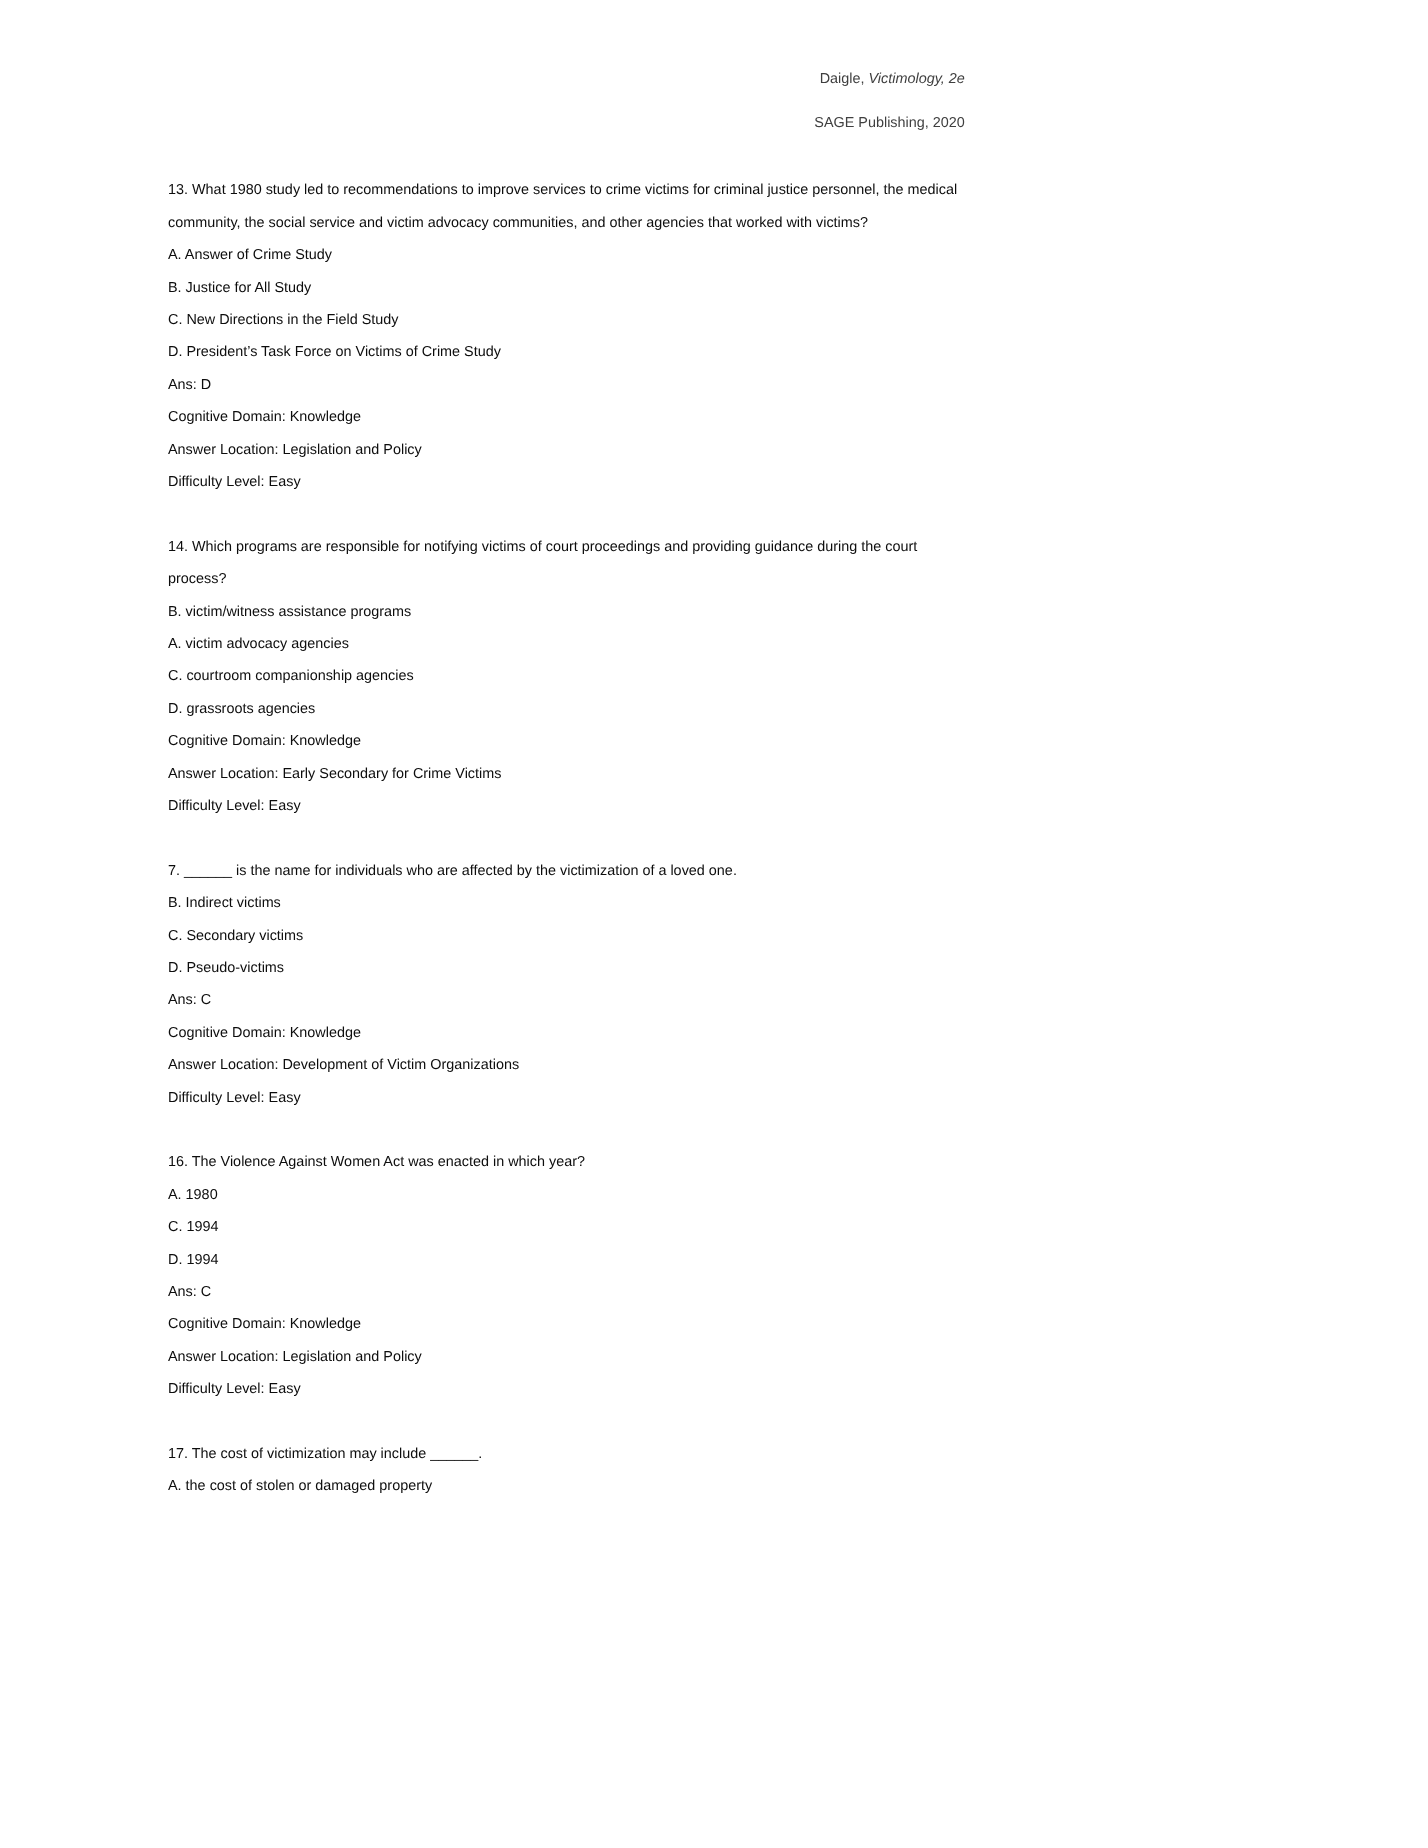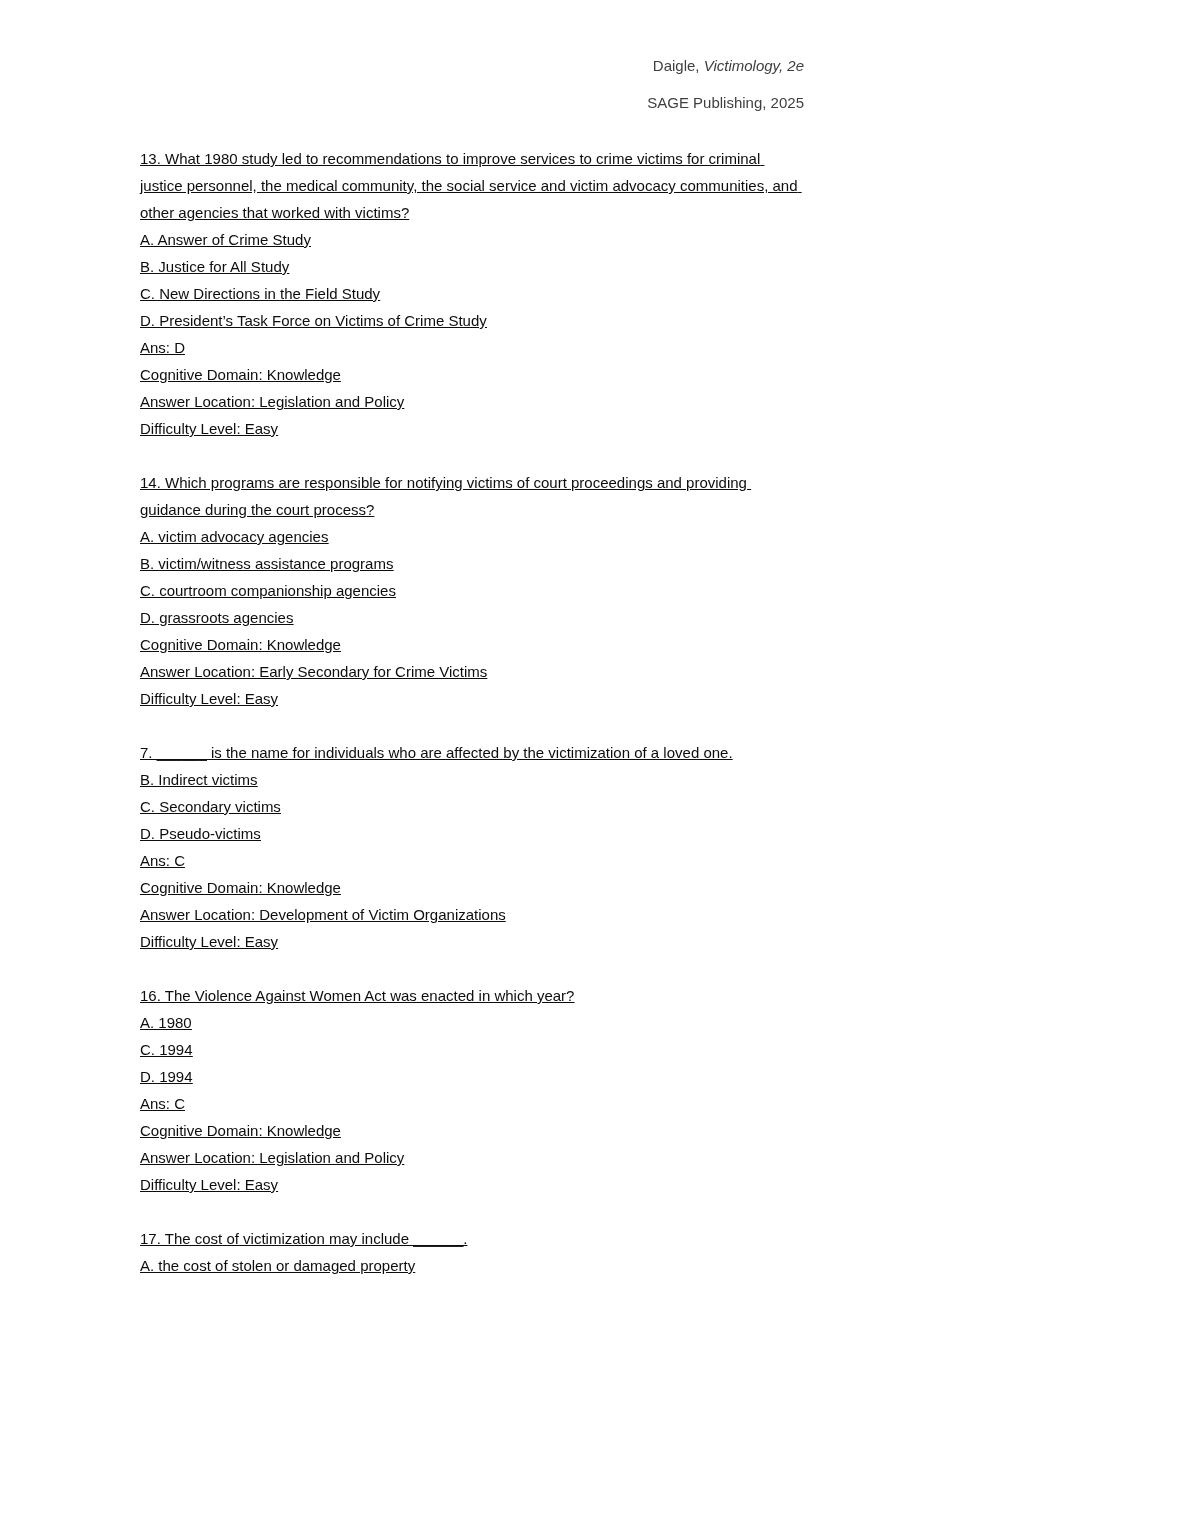--- a/index.html
+++ b/index.html
@@ -8,66 +8,65 @@
     background: #ffffff;
   }
   .page {
     position: relative;
     width: 943px;
     min-height: 1540px;
     background: #ffffff;
     box-sizing: border-box;
     padding: 52px 139px 40px 140px;
     font-family: "Liberation Sans", "DejaVu Sans", sans-serif;
-    font-size: 15px;
+    font-size: 12px;
     line-height: 27px;
     color: #0d0d0d;
   }
   .doc-header {
     text-align: right;
     color: #3f3f3f;
     margin-bottom: 29px;
   }
   .doc-header .header-line {
     margin: 0 0 10px 0;
   }
   .italic {
     font-style: italic;
   }
   .question {
     margin-bottom: 27px;
   }
   .question div {
     white-space: pre-wrap;
-    text-decoration: underline;
   }
 </style>
 </head>
 <body>
 
 <div class="page">
 
   <header class="doc-header">
     <div class="header-line"><span>Daigle, </span><span class="italic">Victimology, 2e</span></div>
-    <div class="header-line">SAGE Publishing, 2025</div>
+    <div class="header-line">SAGE Publishing, 2020</div>
   </header>
 
   <main>
   <section class="question">
     <div>13. What 1980 study led to recommendations to improve services to crime victims for criminal justice personnel, the medical community, the social service and victim advocacy communities, and other agencies that worked with victims?</div>
     <div><div>A. Answer of Crime Study</div><div>B. Justice for All Study</div><div>C. New Directions in the Field Study</div><div>D. President’s Task Force on Victims of Crime Study</div></div>
     <div>Ans: D</div>
     <div>Cognitive Domain: Knowledge</div>
     <div>Answer Location: Legislation and Policy</div>
     <div>Difficulty Level: Easy</div>
   </section>
 
   <section class="question">
     <div>14. Which programs are responsible for notifying victims of court proceedings and providing guidance during the court process?</div>
-    <div><div>A. victim advocacy agencies</div><div>B. victim/witness assistance programs</div><div>C. courtroom companionship agencies</div><div>D. grassroots agencies</div></div>
+    <div><div>B. victim/witness assistance programs</div><div>A. victim advocacy agencies</div><div>C. courtroom companionship agencies</div><div>D. grassroots agencies</div></div>
     <div>Cognitive Domain: Knowledge</div>
     <div>Answer Location: Early Secondary for Crime Victims</div>
     <div>Difficulty Level: Easy</div>
   </section>
 
   <section class="question">
     <div>7. ______ is the name for individuals who are affected by the victimization of a loved one.</div>
     <div><div>B. Indirect victims</div><div>C. Secondary victims</div><div>D. Pseudo-victims</div></div>
     <div>Ans: C</div>
     <div>Cognitive Domain: Knowledge</div>

